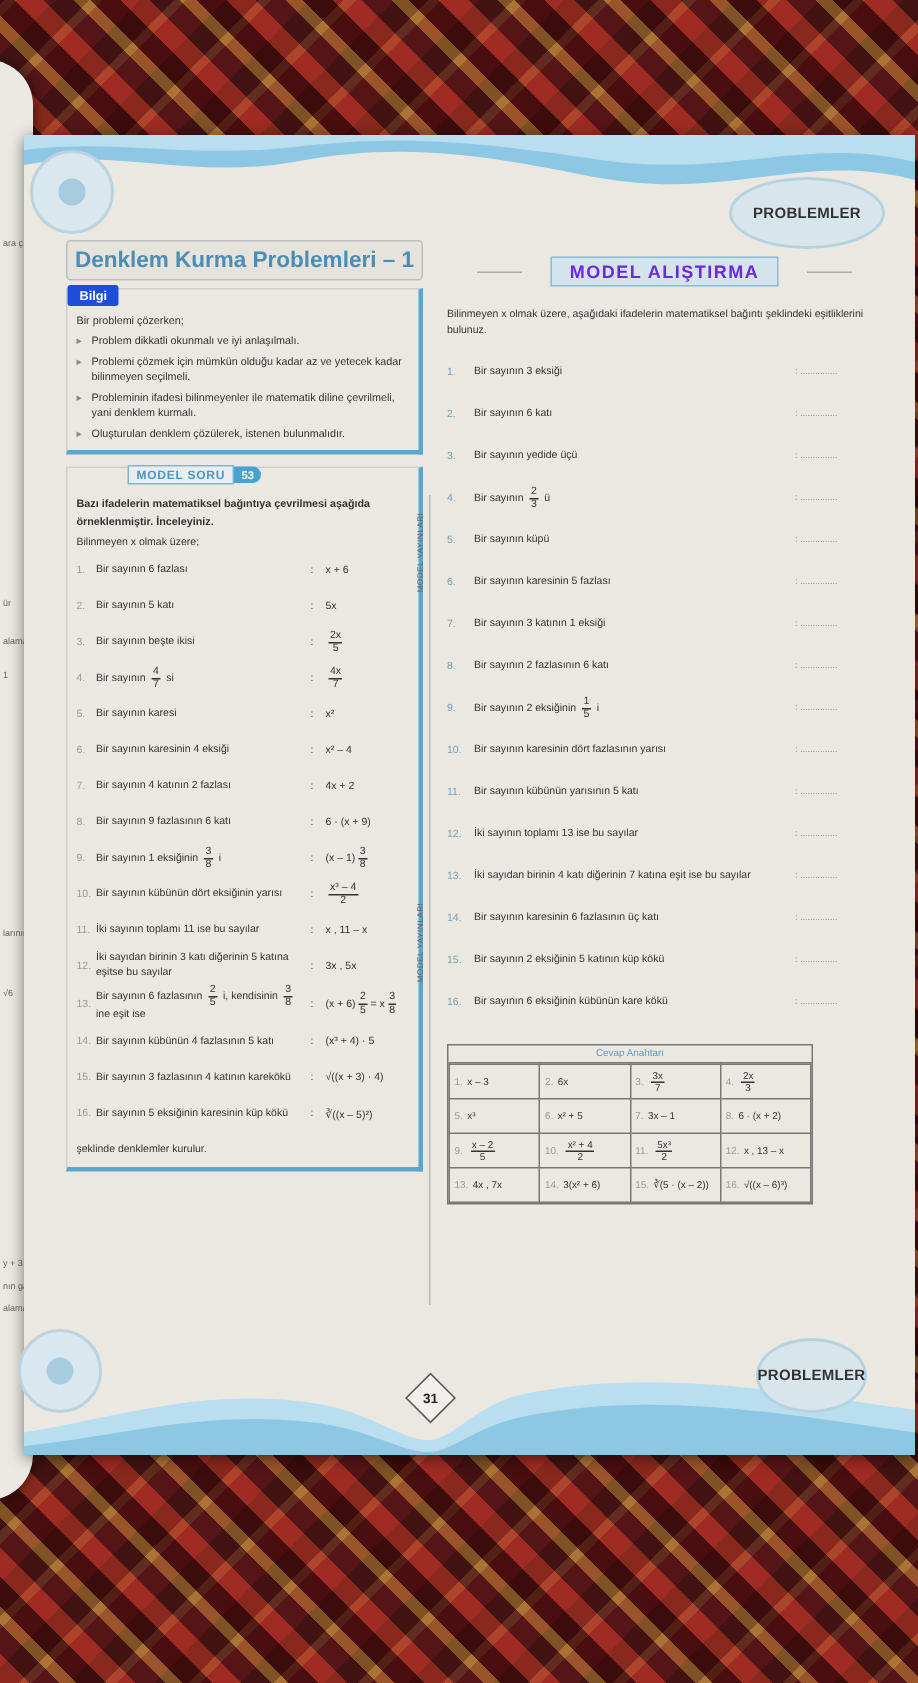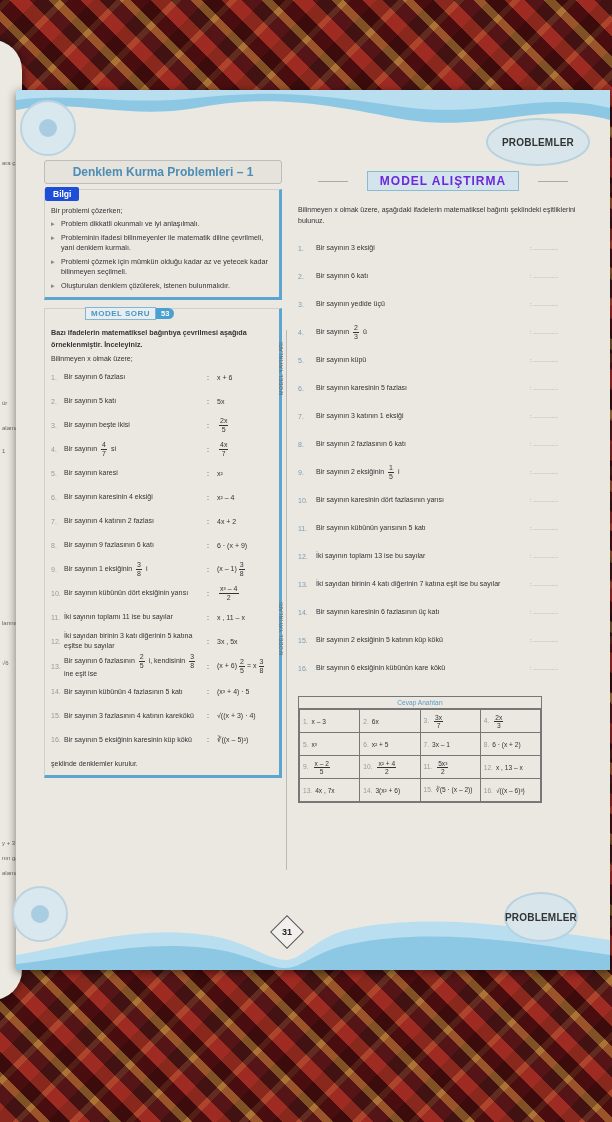--- a/index.html
+++ b/index.html
@@ -15,21 +15,21 @@
     box-shadow:0 2px 10px rgba(0,0,0,.5);border-radius:2px;}
   .wave-top{position:absolute;left:0;top:0;width:594px;height:50px;}
   .wave-bottom{position:absolute;left:0;bottom:0;width:594px;height:70px;}
   .logo{position:absolute;width:52px;height:52px;border-radius:50%;background:#d9e7ee;border:2px solid #bcd3df;
     display:flex;align-items:center;justify-content:center;font-size:6px;color:#4a8fb5;font-weight:bold;}
   .logo .inner{width:18px;height:18px;border-radius:50%;background:#a9cde0;}
   .problemler-tag{position:absolute;border-radius:50%;background:#d8e6ec;border:2px solid #b7d2df;
     display:flex;align-items:center;justify-content:center;font-size:10px;font-weight:bold;color:#333;letter-spacing:.2px;}
   .left-col{position:absolute;left:28px;top:70px;width:238px;}
   .title-box{border:1px solid #bdbdbd;border-radius:3px;background:#e6e3dc;padding:4px 0;text-align:center;
-    color:#4b8db4;font-weight:bold;font-size:12px;}
+    color:#4b8db4;font-weight:bold;font-size:15px;}
   .bilgi{position:relative;margin-top:5px;border:1px solid #cfcfcf;border-right:3px solid #5aa6cf;border-bottom:3px solid #5aa6cf;
     padding:16px 8px 6px 6px;font-size:7.2px;color:#333;line-height:1.45;}
   .bilgi-tag{position:absolute;left:0;top:-3px;background:#1d4ed8;color:#fff;font-weight:bold;font-size:8.5px;padding:1px 8px;border-radius:2px;}
   .bilgi .bul{padding-left:10px;position:relative;margin-top:3px;}
   .bilgi .bul:before{content:"\25B8";position:absolute;left:0;color:#888;}
   .model-soru{position:relative;margin-top:8px;border:1px solid #cfcfcf;border-right:3px solid #5aa6cf;border-bottom:3px solid #5aa6cf;
     padding:18px 6px 8px 6px;font-size:7px;color:#333;}
   .ms-tag{position:absolute;left:0;top:-2px;display:flex;align-items:center;}
   .ms-label{border:1px solid #7fb6d6;color:#4a97c4;font-weight:bold;font-size:8px;padding:1px 5px;background:#e8eef0;letter-spacing:.5px;margin-left:40px;}
   .ms-num{background:#4aa0cf;color:#fff;font-weight:bold;font-size:7.5px;padding:1px 5px;border-radius:0 8px 8px 0;}
@@ -89,22 +89,22 @@
     </div>
   <div class="problemler-tag" style="left:470px;top:28px;width:100px;height:44px;">PROBLEMLER</div>
 
   <div class="left-col">
     <div class="title-box">Denklem Kurma Problemleri – 1</div>
 
     <div class="bilgi">
       <span class="bilgi-tag">Bilgi</span>
       <div>Bir problemi çözerken;</div>
       <div class="bul">Problem dikkatli okunmalı ve iyi anlaşılmalı.</div>
+      <div class="bul">Problemi çözmek için mümkün olduğu kadar az ve yetecek kadar bilinmeyen seçilmeli.</div>
       <div class="bul">Probleminin ifadesi bilinmeyenler ile matematik diline çevrilmeli, yani denklem kurmalı.</div>
-      <div class="bul">Problemi çözmek için mümkün olduğu kadar az ve yetecek kadar bilinmeyen seçilmeli.</div>
       <div class="bul">Oluşturulan denklem çözülerek, istenen bulunmalıdır.</div>
     </div>
 
     <div class="model-soru">
       <div class="ms-tag">
         <span class="ms-label">MODEL SORU</span>
         <span class="ms-num">53</span>
       </div>
       <div class="intro">Bazı ifadelerin matematiksel bağıntıya çevrilmesi aşağıda örneklenmiştir. İnceleyiniz.</div>
       <div class="sub">Bilinmeyen x olmak üzere;</div>

